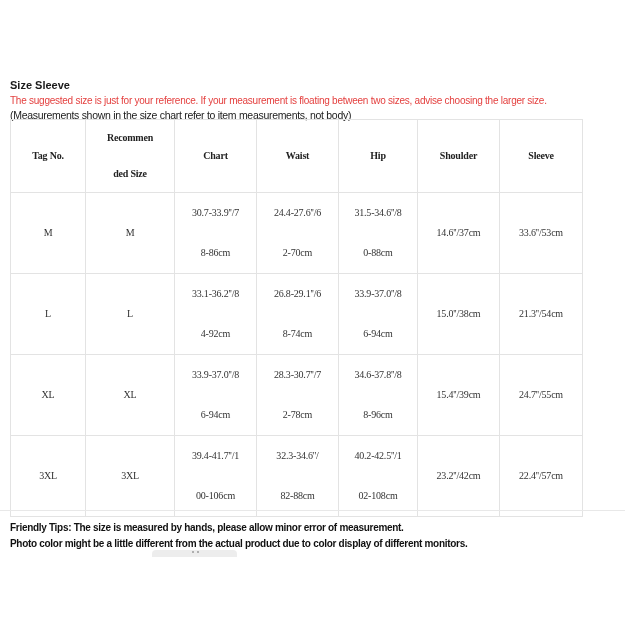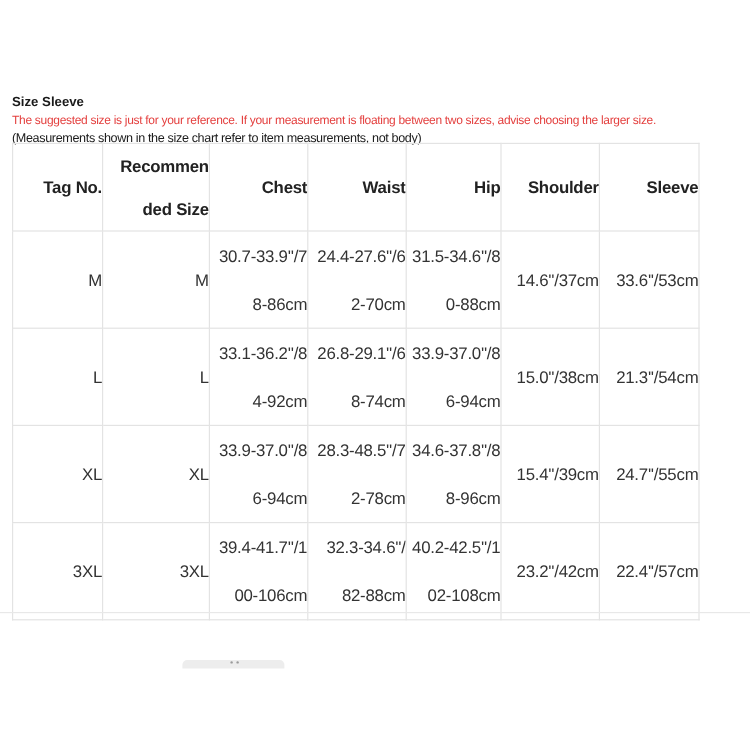--- a/index.html
+++ b/index.html
@@ -24,25 +24,26 @@
     position: absolute; left: 10px; top: 109px;
     font-size: 10.5px; font-weight: normal; letter-spacing: -0.3px; color: #1a1a1a;
     line-height: 12px; white-space: nowrap;
   }
   table.size-table {
     position: absolute; left: 10px; top: 119px;
     border-collapse: collapse; table-layout: fixed;
   }
   .size-table th, .size-table td {
     border: 1px solid #e3e3e3;
-    text-align: right; vertical-align: middle;
+    text-align: center; vertical-align: middle;
     padding: 0;
-    font-size: 14px; letter-spacing: -0.2px;
+    font-size: 10px; letter-spacing: -0.2px;
     white-space: pre-line;
     overflow: hidden;
+    font-family: Liberation Serif, serif;
   }
   .size-table th {
     font-weight: bold; color: #222222; line-height: 36px;
   }
   .size-table td {
     font-weight: normal; color: #333333; line-height: 40px;
   }
   tr.header-row { height: 73px; }
   tr.data-row { height: 79px; }
   .hairline {
@@ -83,21 +84,21 @@
       <col style="width:82px">
       <col style="width:79px">
       <col style="width:82px">
       <col style="width:83px">
   </colgroup>
   <tbody>
       <tr class="header-row">
     <th>Tag No.</th>
     <th>Recommen
 ded Size</th>
-    <th>Chest</th>
+    <th>Chart</th>
     <th>Waist</th>
     <th>Hip</th>
     <th>Shoulder</th>
     <th>Sleeve</th>
   </tr>
   <tr class="data-row">
     <td>M</td>
     <td>M</td>
     <td>30.7-33.9''/7
 8-86cm</td>
@@ -118,21 +119,21 @@
     <td>33.9-37.0''/8
 6-94cm</td>
     <td>15.0''/38cm</td>
     <td>21.3''/54cm</td>
   </tr>
   <tr class="data-row">
     <td>XL</td>
     <td>XL</td>
     <td>33.9-37.0''/8
 6-94cm</td>
-    <td>28.3-48.5''/7
+    <td>28.3-30.7''/7
 2-78cm</td>
     <td>34.6-37.8''/8
 8-96cm</td>
     <td>15.4''/39cm</td>
     <td>24.7''/55cm</td>
   </tr>
   <tr class="data-row">
     <td>3XL</td>
     <td>3XL</td>
     <td>39.4-41.7''/1
@@ -143,18 +144,20 @@
 02-108cm</td>
     <td>23.2''/42cm</td>
     <td>22.4''/57cm</td>
   </tr>
 </tbody>
   </table>
 
 <div class="hairline"></div>
 
 <div class="tips">
+  <div>Friendly Tips: The size is measured by hands, please allow minor error of measurement.</div>
+  <div>Photo color might be a little different from the actual product due to color display of different monitors.</div>
 </div>
 
 <div class="partial-pill">
   <div class="artifact-dot d1"></div>
   <div class="artifact-dot d2"></div>
 </div>
 
 </body></html>

